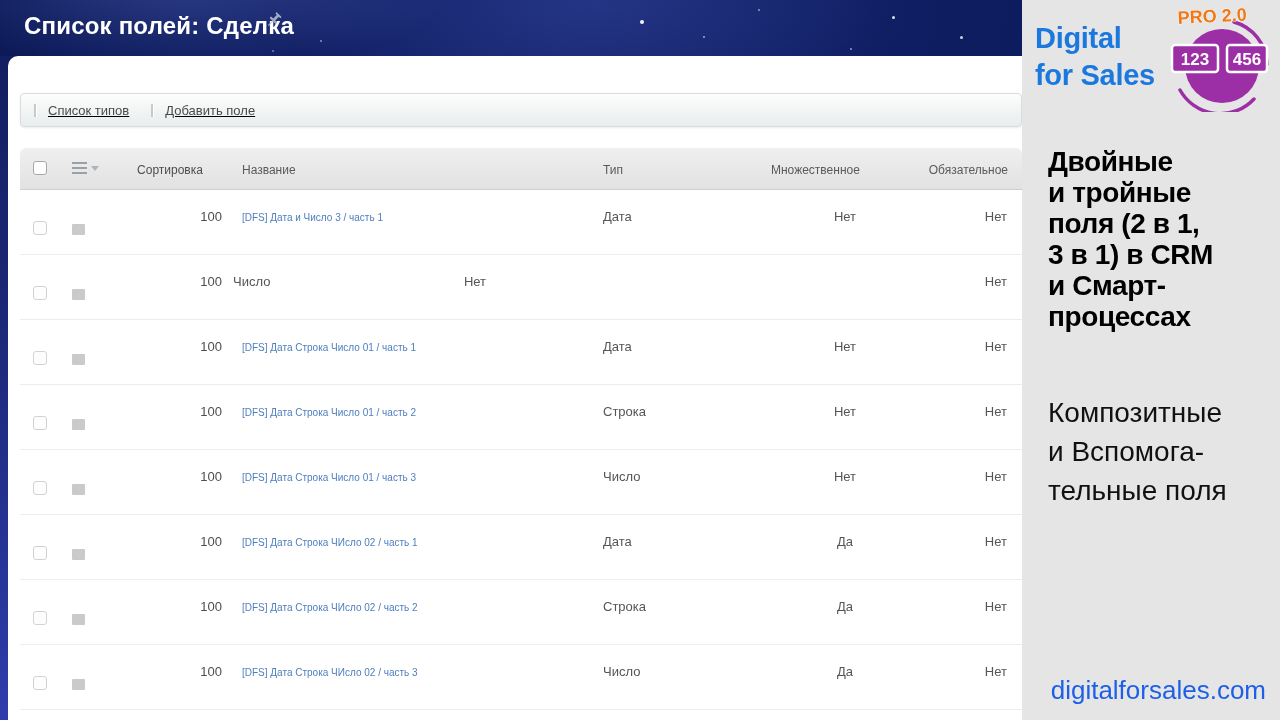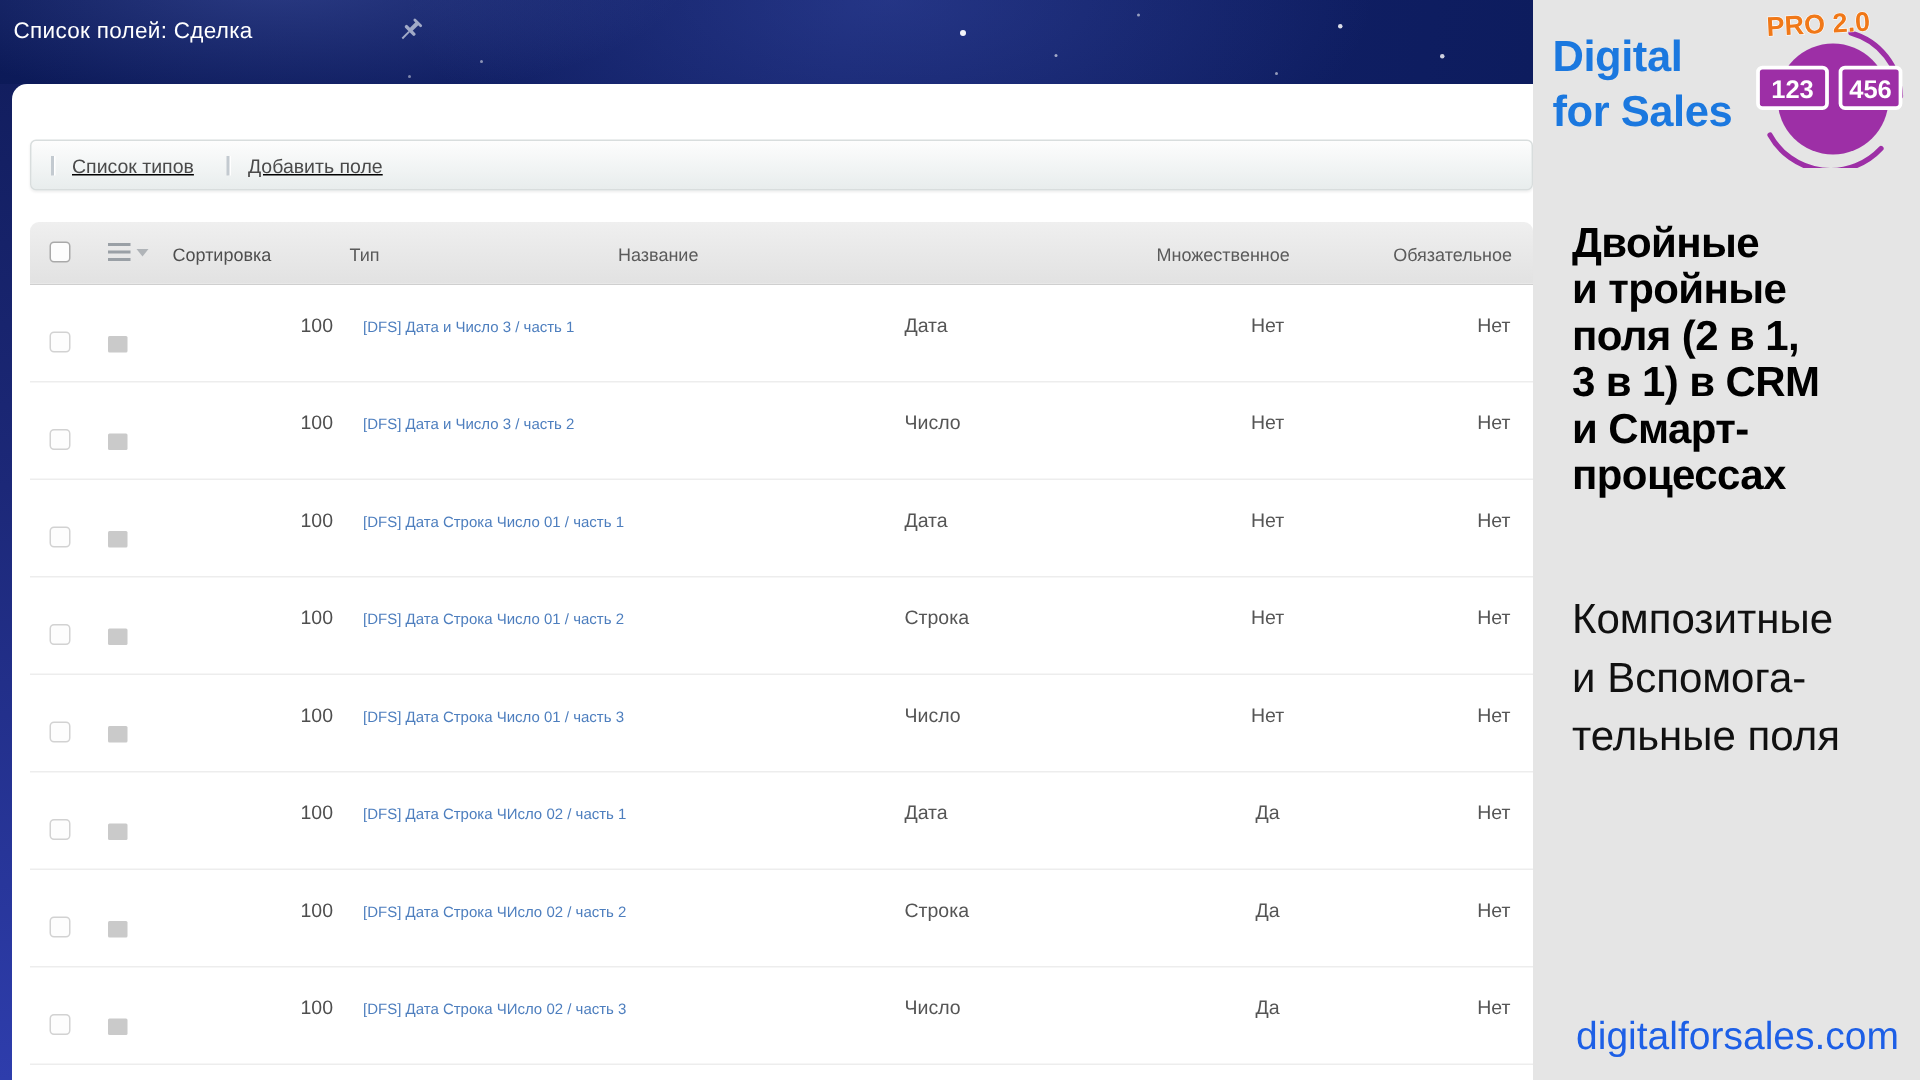--- a/index.html
+++ b/index.html
@@ -9,21 +9,21 @@
 
   
   .main { position:absolute; left:0; top:0; width:1022px; height:720px;
           background:linear-gradient(180deg, var(--strip_navy_top,#101c5a) 0%, #1c2878 45%, var(--strip_blue_bottom,#2e3dac) 100%); }
   .banner { position:absolute; left:0; top:0; width:1022px; height:56px;
             background:
               radial-gradient(ellipse 420px 130px at 18% -25%, rgba(110,130,220,.30), transparent 65%),
               radial-gradient(ellipse 520px 220px at 58% 0%, rgba(70,90,185,.35), transparent 62%),
               linear-gradient(100deg, #0c1a58 0%, var(--banner_navy,#13226b) 55%, #0d1c5e 100%);
             overflow:hidden; }
-  .banner h1 { position:absolute; left:9px; top:12px; color:#fff; font-size:15px; font-weight:normal; letter-spacing:.2px; }
+  .banner h1 { position:absolute; left:24px; top:12px; color:#fff; font-size:24px; font-weight:bold; letter-spacing:.2px; }
   .pin { position:absolute; left:262px; top:10px; width:22px; height:22px; display:inline-block; }
   .star { position:absolute; background:#fff; border-radius:50%; }
   .s1{left:640px;top:20px;width:4px;height:4px;opacity:.95}
   .s2{left:892px;top:16px;width:3px;height:3px;opacity:.85}
   .s3{left:960px;top:36px;width:3px;height:3px;opacity:.8}
   .s4{left:703px;top:36px;width:2px;height:2px;opacity:.6}
   .s5{left:758px;top:9px;width:2px;height:2px;opacity:.55}
   .s6{left:320px;top:40px;width:2px;height:2px;opacity:.5}
   .s7{left:850px;top:48px;width:2px;height:2px;opacity:.55}
   .s8{left:272px;top:50px;width:2px;height:2px;opacity:.45}
@@ -46,21 +46,21 @@
   .c { flex:none; }
   .c1 { width:40px; padding:31px 0 0 13px; }
   .c2 { width:40px; padding:33px 0 0 12px; }
   .c3 { width:125px; text-align:right; padding:19px 3px 0 0; color:#4e4e4e; }
   .c4 { width:370px; padding:19px 0 0 17px; }
   .c5 { width:170px; padding:19px 0 0 8px; }
   .c6 { width:160px; padding:19px 0 0 0; text-align:center; }
   .c7 { flex:1 1 auto; padding:19px 15px 0 0; text-align:right; }
   .ghead .c1 { padding-top:13px; }
   .ghead .c2 { padding-top:14px; }
-  .ghead .c3 { text-align:left; padding:15px 0 0 15px; }
+  .ghead .c3 { text-align:center; padding:15px 0 0 15px; }
   .ghead .c4 { padding-top:15px; }
   .ghead .c5 { padding-top:15px; }
   .ghead .c6 { text-align:left; padding:15px 0 4px 6px; }
   .ghead .c7 { padding:15px 14px 0 0; }
   .grow { display:flex; height:65px; border-bottom:1px solid #ededed; }
   .cb { display:inline-block; width:14px; height:14px; background:#fdfdfd;
         border:1px solid #a9a9a9; border-radius:3px; cursor:pointer; }
   .row-cb { border-color:#d2d2d2; }
   .sq { display:inline-block; width:13px; height:11px; background:#cacaca; border-radius:1px; }
   .burger { display:inline-block; position:relative; width:26px; height:12px; cursor:pointer; }
@@ -125,22 +125,22 @@
           <div class="c c1">
             <span class="cb"></span>
           </div>
           <div class="c c2">
             <span class="burger">
               <span class="bars"></span>
               <span class="tri"></span>
             </span>
           </div>
           <div class="c c3">Сортировка</div>
+          <div class="c c4">Название</div>
           <div class="c c5">Тип</div>
-          <div class="c c4">Название</div>
           <div class="c c6">Множественное</div>
           <div class="c c7">Обязательное</div>
         </div>
         <div id="tbody">
   <div class="grow">
     <div class="c c1">
       <span class="cb row-cb"></span>
     </div>
     <div class="c c2">
       <span class="sq"></span>
@@ -153,21 +153,20 @@
   </div>
 
   <div class="grow">
     <div class="c c1">
       <span class="cb row-cb"></span>
     </div>
     <div class="c c2">
       <span class="sq"></span>
     </div>
     <div class="c c3">100</div>
-    <div class="c c4"><a class="flink">[DFS] Дата и Число 3 / часть 2</a></div>
     <div class="c c5 val">Число</div>
     <div class="c c6 val">Нет</div>
     <div class="c c7 val">Нет</div>
   </div>
 
   <div class="grow">
     <div class="c c1">
       <span class="cb row-cb"></span>
     </div>
     <div class="c c2">

